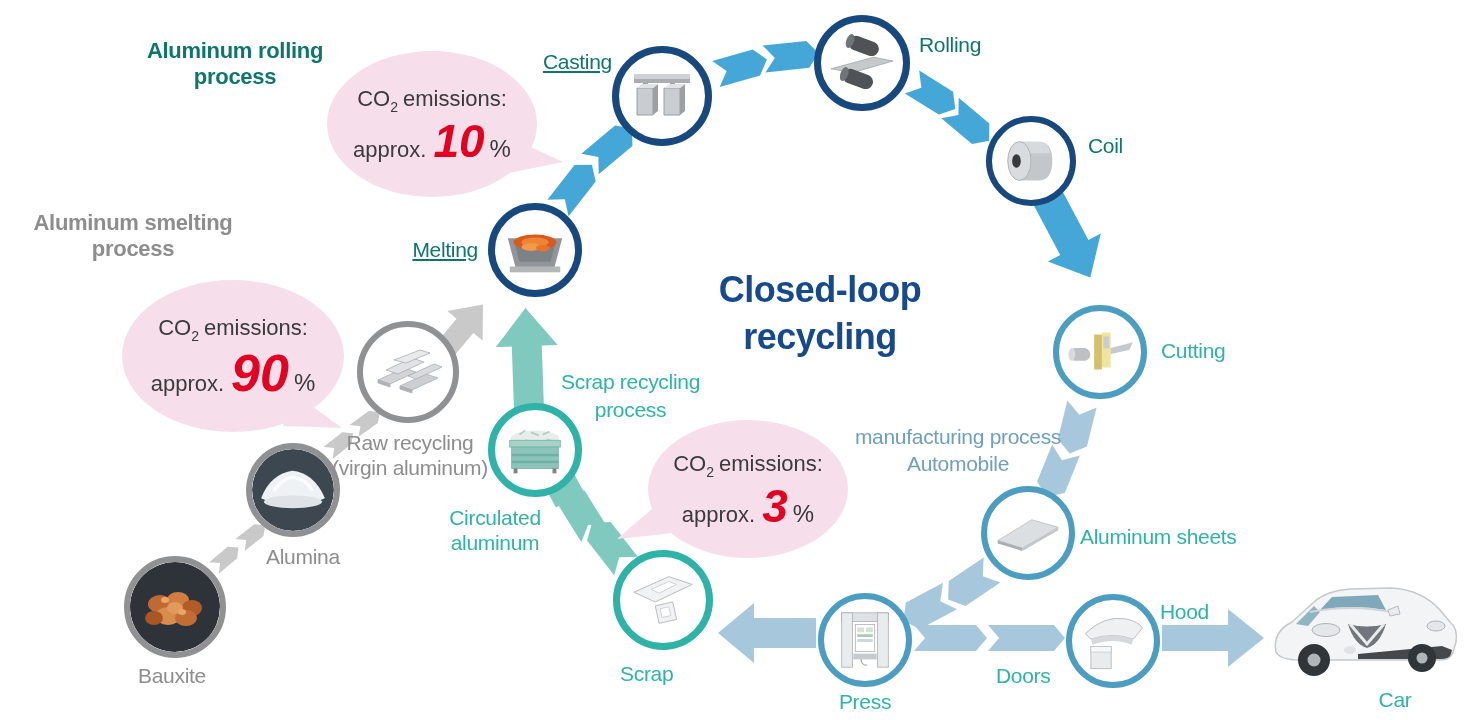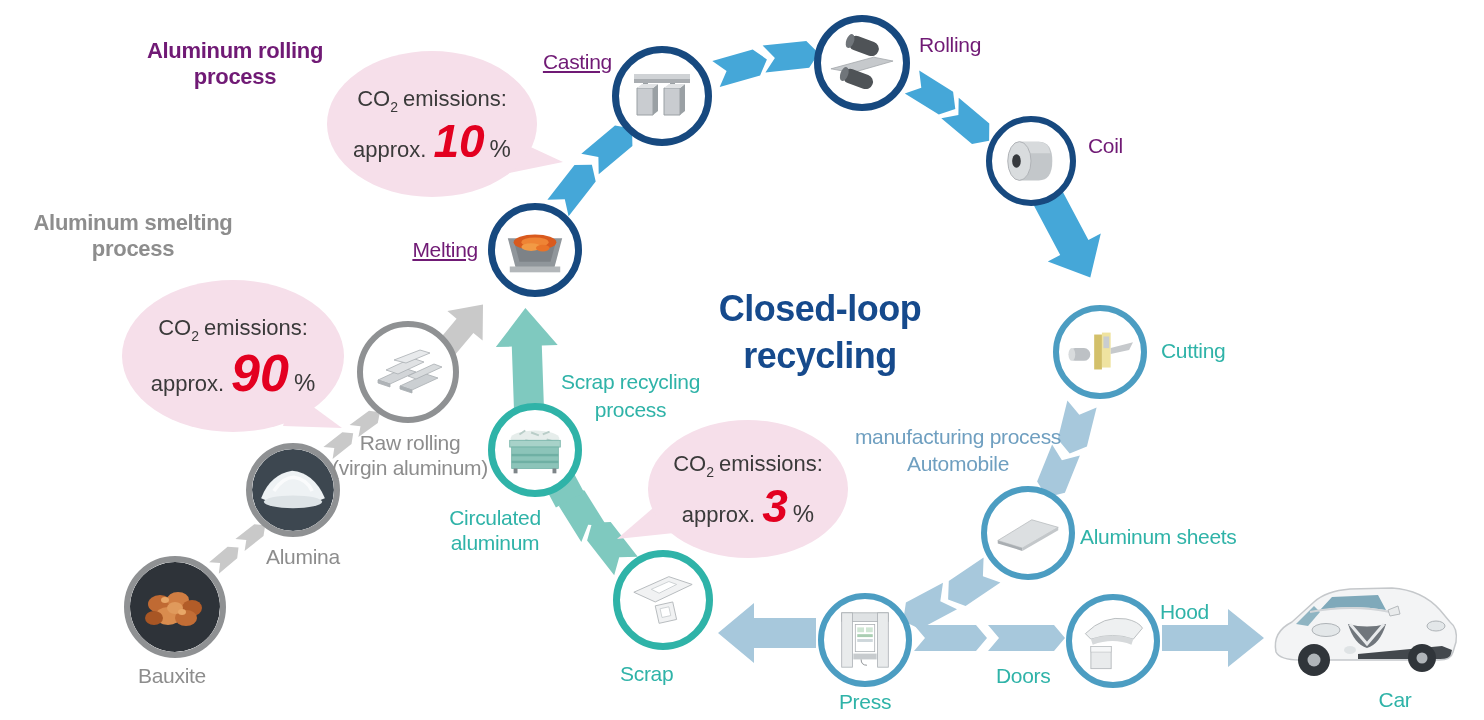--- a/index.html
+++ b/index.html
@@ -21,30 +21,30 @@
   .node{position:absolute;border-radius:50%;background:#fff;display:flex;align-items:center;
         justify-content:center;box-sizing:border-box;z-index:3;}
   .b-navy{border:7px solid #17497f;}
   .b-auto{border:6px solid #4c9dc2;}
   .b-teal{border:7px solid #2fb3a8;}
   .b-gray{border:6px solid #8f9193;}
   .node.photo{overflow:hidden;padding:0;}
   .node svg{display:block;}
 
   .lbl{position:absolute;font-size:21px;font-weight:500;letter-spacing:-0.3px;z-index:4;white-space:nowrap;}
-  .navy{color:#701a75;}
+  .navy{color:#0f766e;}
   .tealc{color:#2fb3a8;}
   .grayc{color:#8d8d8d;}
   .steelc{color:#6f9fc0;}
   .ctr{text-align:center;}
   .rgt{text-align:right;text-decoration:underline;}
 
   .sec{position:absolute;font-weight:bold;font-size:22px;line-height:26px;text-align:center;z-index:4;letter-spacing:-0.3px;}
   .main-title{position:absolute;left:655px;top:266px;width:330px;text-align:center;font-size:36px;
-              font-weight:bold;color:#164a8c;line-height:47px;z-index:4;letter-spacing:-0.5px;margin-top:19px;}
+              font-weight:bold;color:#164a8c;line-height:47px;z-index:4;letter-spacing:-0.5px;}
   .two-line{line-height:25px;}
 </style>
 </head>
 <body>
 
 <div id="canvas">
 
   <svg id="arrow-layer" width="1484" height="720" viewBox="0 0 1484 720">
       <polygon points="547.4,199.7 574.5,165.0 591.9,164.7 595.7,181.6 568.6,216.3 564.8,199.3" fill="#45a7d8"></polygon>
       <polygon points="581.3,153.7 615.0,125.4 632.1,128.6 632.4,146.1 598.7,174.3 598.4,156.9" fill="#45a7d8"></polygon>
@@ -302,20 +302,20 @@
   <div class="lbl tealc" style="left:1160px;top:600px;">Hood</div>
   <div class="lbl tealc" style="left:996px;top:664px;">Doors</div>
   <div class="lbl tealc ctr" style="left:835px;top:690px;width:60px;">Press</div>
   <div class="lbl tealc" style="left:620px;top:662px;">Scrap</div>
   <div class="lbl tealc ctr two-line" style="left:425px;top:505px;width:140px;">
     <div>Circulated</div>
     <div>aluminum</div>
   </div>
   <div class="lbl navy rgt" style="left:358px;top:238px;width:120px;">Melting</div>
   <div class="lbl grayc ctr two-line" style="left:328px;top:430px;width:164px;">
-    <div>Raw rolling</div>
+    <div>Raw recycling</div>
     <div>(virgin aluminum)</div>
   </div>
   <div class="lbl grayc" style="left:266px;top:545px;">Alumina</div>
   <div class="lbl grayc" style="left:138px;top:664px;">Bauxite</div>
   <div class="lbl tealc ctr" style="left:1360px;top:688px;width:70px;">Car</div>
 
 </div>
 
 </body></html>

